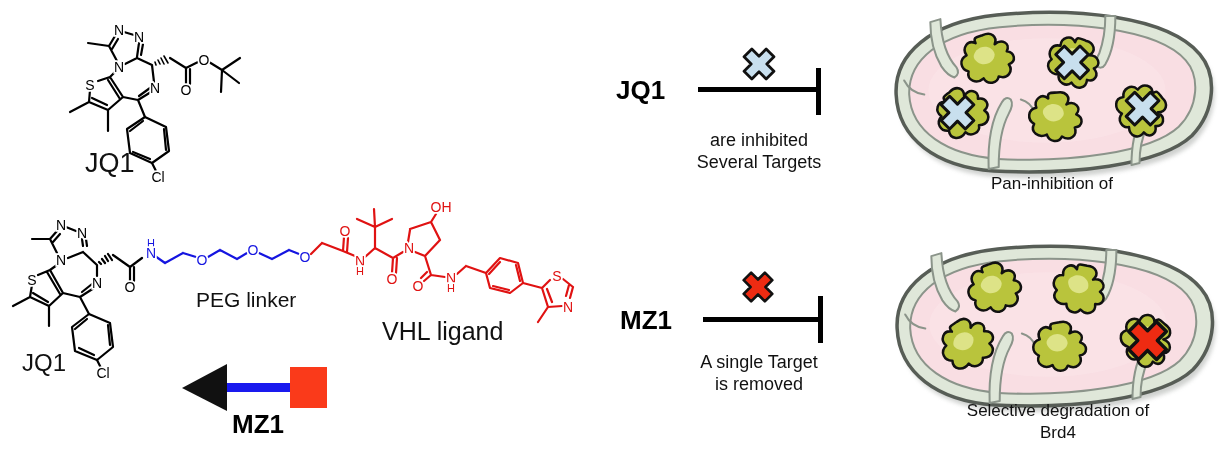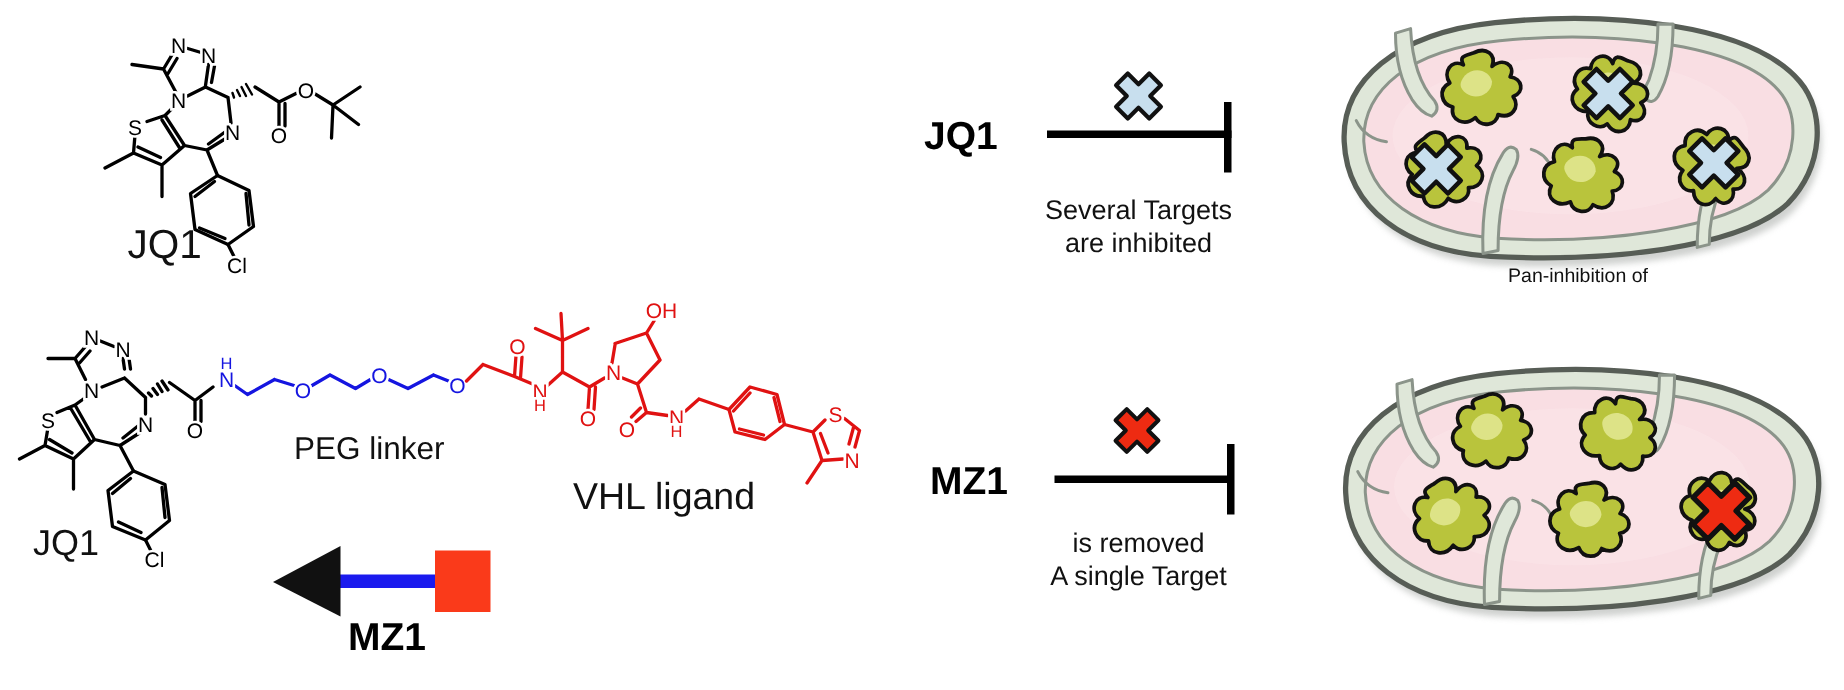--- a/index.html
+++ b/index.html
@@ -8,21 +8,21 @@
   .abs{position:absolute;}
   svg{overflow:visible;}
   .atom{font-family:"Liberation Sans",sans-serif;font-size:14px;text-anchor:middle;
         dominant-baseline:central;paint-order:stroke;stroke:#fff;stroke-width:3.5px;}
   .atom-sm{font-size:11px;}
   .struct-label{font-size:27px;color:#111;}
   .struct-label-sm{font-size:24px;color:#111;}
   .seg-label{font-size:21px;color:#111;}
   .bold-name{font-size:26px;font-weight:bold;color:#000;}
   .midcap{font-size:18px;line-height:22px;text-align:center;color:#111;}
-  .cellcap{font-size:13px;line-height:22px;text-align:center;color:#111;}
+  .cellcap{font-size:17px;line-height:22px;text-align:center;color:#111;}
   .hbar,.vbar{background:#000;}
 </style>
 </head>
 <body>
 
 <div id="canvas">
 
   
   <svg width="0" height="0" aria-hidden="true">
     <defs>
@@ -180,34 +180,34 @@
   <div class="abs bold-name" style="left:232px;top:409px">MZ1</div>
 
   
   <div class="abs bold-name" style="left:616px;top:75px">JQ1</div>
   <div class="abs hbar" style="left:698px;top:87px;width:123px;height:5px"></div>
   <div class="abs vbar" style="left:816px;top:68px;width:5px;height:47px"></div>
   <svg class="abs" style="left:740px;top:45px" width="38" height="38" viewBox="-19 -19 38 38">
     <use href="#xmark" style="color:#c8dfee" transform="scale(0.92)"></use>
   </svg>
   <div class="abs midcap" style="left:674px;top:129px;width:170px">
+    <div>are inhibited</div>
     <div>Several Targets</div>
-    <div>are inhibited</div>
   </div>
 
   
   <div class="abs bold-name" style="left:620px;top:305px">MZ1</div>
   <div class="abs hbar" style="left:703px;top:317px;width:118px;height:5px"></div>
   <div class="abs vbar" style="left:818px;top:296px;width:5px;height:47px"></div>
   <svg class="abs" style="left:739px;top:268px" width="38" height="38" viewBox="-19 -19 38 38">
     <use href="#xmark" style="color:#ee2b12" transform="scale(0.88)"></use>
   </svg>
   <div class="abs midcap" style="left:674px;top:351px;width:170px">
+    <div>A single Target</div>
     <div>is removed</div>
-    <div>A single Target</div>
   </div>
 
   
   <svg class="abs" style="left:878px;top:2px" width="342" height="176" viewBox="0 0 340 175">
     <use href="#cellbody"></use>
     <use href="#blob" transform="translate(107,56)"></use>
     <use href="#blob" transform="translate(194,58) rotate(40)"></use>
     <use href="#blob" transform="translate(82,110) rotate(-20)"></use>
     <use href="#blob" transform="translate(175,113) rotate(15)"></use>
     <use href="#blob" transform="translate(262,106) rotate(70)"></use>
@@ -222,14 +222,18 @@
   
   <svg class="abs" style="left:879px;top:236px" width="342" height="176" viewBox="0 0 340 175">
     <use href="#cellbody"></use>
     <use href="#blob" transform="translate(113,51)"></use>
     <use href="#blob" transform="translate(198,51) rotate(30)"></use>
     <use href="#blob" transform="translate(86,107) rotate(-15)"></use>
     <use href="#blob" transform="translate(178,109) rotate(10)"></use>
     <use href="#blob" transform="translate(266,102) rotate(60)"></use>
     <use href="#xmark" transform="translate(267,104) scale(1.15)" style="color:#ee2b12"></use>
   </svg>
+  <div class="abs cellcap" style="left:908px;top:400px;width:300px">
+    <div>Selective degradation of</div>
+    <div>Brd4</div>
+  </div>
 
 </div>
 
 </body></html>

